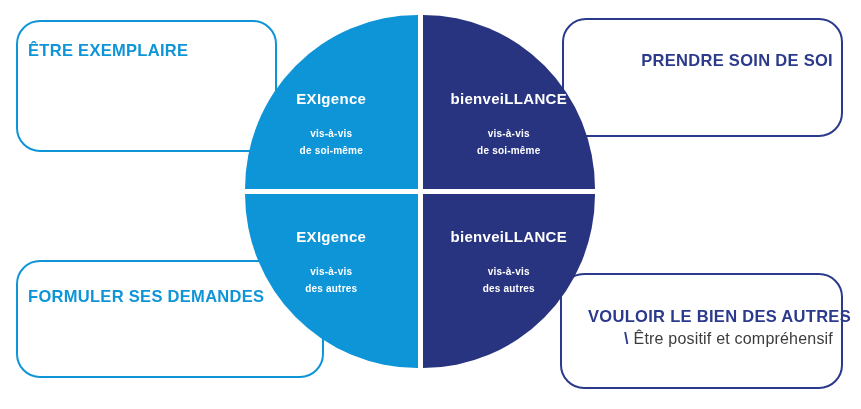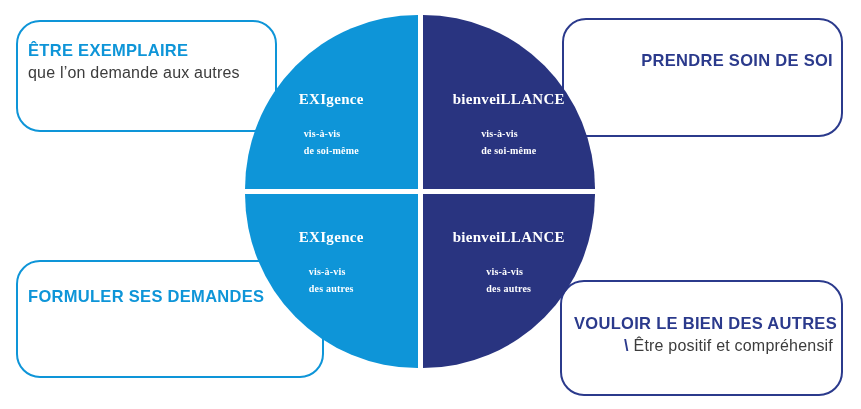--- a/index.html
+++ b/index.html
@@ -29,53 +29,52 @@
   .callout.dark .callout-title{color:var(--navy-accent);}
   .callout-body{
     margin-top:4px;font-size:16px;line-height:20px;color:var(--body-text);
     letter-spacing:.2px;
   }
   .slash{font-weight:bold;margin-right:5px;}
   .callout.light .slash{color:var(--lb);}
   .callout.dark .slash{color:var(--navy-accent);}
   .callout.right-side{text-align:right;}
 
-  .callout.tl{left:16px;top:20px;width:261px;height:112px;padding:20px 12px 16px 10px;}
+  .callout.tl{left:16px;top:20px;width:261px;height:132px;padding:20px 12px 16px 10px;}
   .callout.tr{left:562px;top:18px;width:281px;height:119px;padding:32px 8px 0 12px;}
   .callout.bl{left:16px;top:260px;width:308px;height:118px;padding:26px 12px 0 10px;}
-  .callout.br{left:560px;top:280px;width:283px;height:116px;padding:33px 8px 0 12px;}
+  .callout.br{left:560px;top:273px;width:283px;height:116px;padding:33px 8px 0 26px;}
 
   
   .circle{
     position:absolute;left:245px;top:15px;width:350px;height:353px;
     display:grid;grid-template-columns:1fr 1fr;grid-template-rows:1fr 1fr;
     gap:5px;z-index:2;
   }
   .quad{
     display:flex;flex-direction:column;align-items:center;
-    color:#fff;box-sizing:border-box;font-family:Liberation Serif, serif;
+    color:#fff;text-align:center;box-sizing:border-box;
   }
   .quad.light{background:var(--lb);}
   .quad.dark{background:var(--navy-fill);}
   .quad.q-tl{border-top-left-radius:100%;justify-content:flex-end;padding-bottom:30px;}
   .quad.q-tr{border-top-right-radius:100%;justify-content:flex-end;padding-bottom:30px;}
   .quad.q-bl{border-bottom-left-radius:100%;justify-content:flex-start;padding-top:34px;}
   .quad.q-br{border-bottom-right-radius:100%;justify-content:flex-start;padding-top:34px;}
   .quad-title{font-size:15px;font-weight:bold;letter-spacing:.3px;margin-bottom:17px;line-height:18px;}
   .quad-sub{font-size:10px;font-weight:bold;line-height:17px;letter-spacing:.2px;}
 </style>
 </head>
 <body>
 
 <div class="canvas">
 
   <div class="callout light tl">
     <div class="callout-title">ÊTRE EXEMPLAIRE</div>
     <div class="callout-body">
-      <div>que l’on demande aux autres</div>
     </div>
   </div>
 
   <div class="callout dark tr right-side">
     <div class="callout-title">PRENDRE SOIN DE SOI</div>
   </div>
 
   <div class="callout light bl">
     <div class="callout-title">FORMULER SES DEMANDES</div>
     <div class="callout-body">

